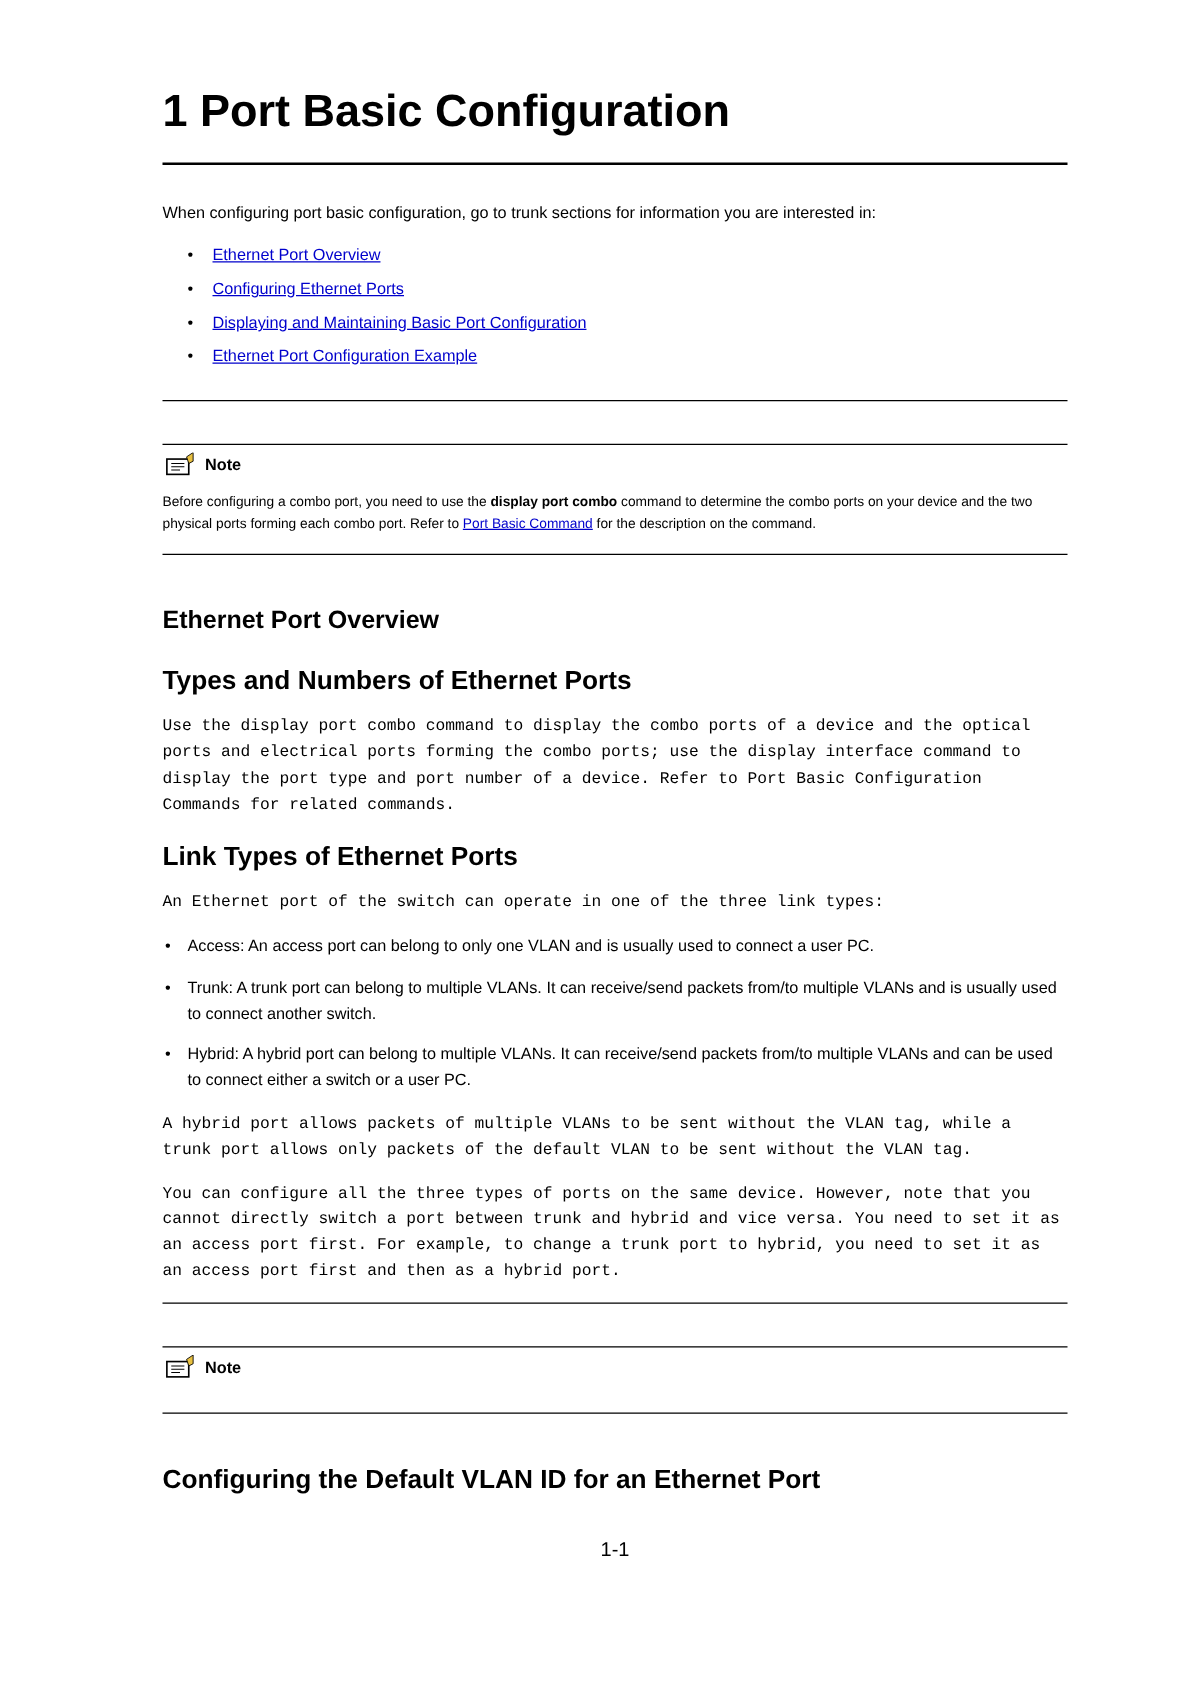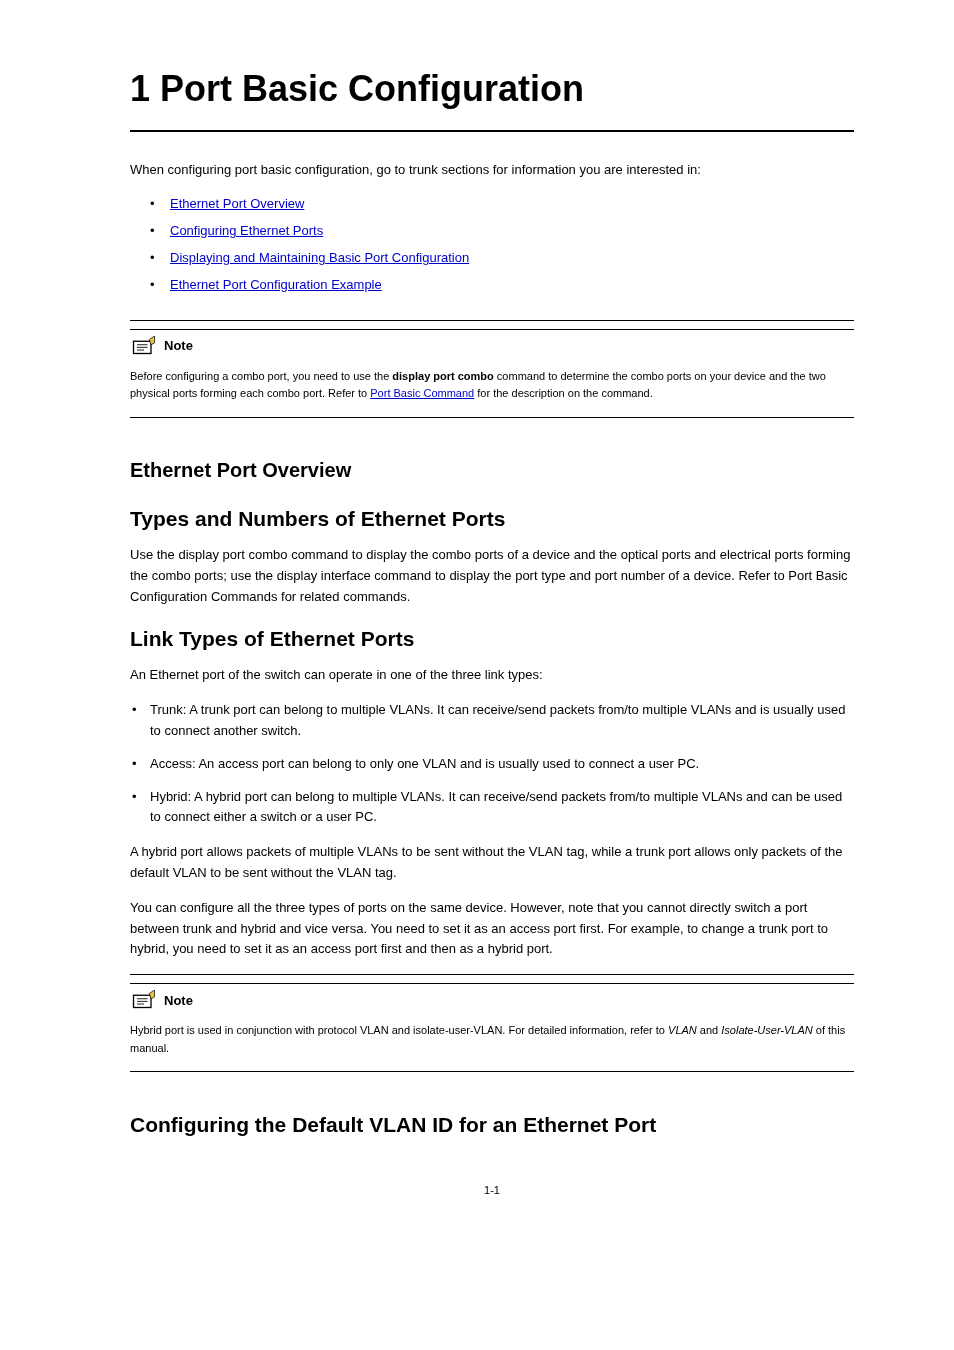--- a/index.html
+++ b/index.html
@@ -43,21 +43,21 @@
       position: absolute;
       left: 20px;
     }
     .link {
       color: #0000cc;
       text-decoration: underline;
     }
     .note-box {
       border-top: 1.5px solid #000;
       border-bottom: 1.5px solid #000;
-      padding: 0 0 14px 0;
+      padding: 26px 0 14px 0;
       margin-bottom: 36px;
     }
     .note-header {
       display: flex;
       align-items: center;
       gap: 6px;
       margin-bottom: 10px;
     }
     .note-icon {
       width: 28px;
@@ -82,39 +82,40 @@
       font-weight: bold;
       margin-bottom: 16px;
     }
     .h3 {
       font-size: 21px;
       font-weight: bold;
       margin-bottom: 10px;
     }
     .para {
       margin-bottom: 14px;
+      font-family: Liberation Mono, monospace;
     }
     .bullet-list {
       list-style: none;
       margin-bottom: 14px;
     }
     .bullet-list li {
       padding-left: 20px;
       position: relative;
       margin-bottom: 12px;
     }
     .bullet-list li::before {
       content: "•";
       position: absolute;
       left: 2px;
     }
     .page-num {
       text-align: center;
-      margin-top: 40px;
-      font-size: 11px;
+      margin-top: 28px;
+      font-size: 16px;
     }
   </style>
 </head>
 <body>
 
 <div class="chapter-title">1 Port Basic Configuration</div>
 <hr class="hr-thick">
 
 <p class="toc-intro">When configuring port basic configuration, go to trunk sections for information you are interested in:</p>
 
@@ -146,41 +147,38 @@
 
 <div class="h3">Types and Numbers of Ethernet Ports</div>
 
 <p class="para">Use the display port combo command to display the combo ports of a device and the optical ports and electrical ports forming the combo ports; use the display interface command to display the port type and port number of a device. Refer to Port Basic Configuration Commands for related commands.</p>
 
 <div class="h3">Link Types of Ethernet Ports</div>
 
 <p class="para">An Ethernet port of the switch can operate in one of the three link types:</p>
 
 <ul class="bullet-list">
+  <li>Access: An access port can belong to only one VLAN and is usually used to connect a user PC.</li>
   <li>Trunk: A trunk port can belong to multiple VLANs. It can receive/send packets from/to multiple VLANs and is usually used to connect another switch.</li>
-  <li>Access: An access port can belong to only one VLAN and is usually used to connect a user PC.</li>
   <li>Hybrid: A hybrid port can belong to multiple VLANs. It can receive/send packets from/to multiple VLANs and can be used to connect either a switch or a user PC.</li>
 </ul>
 
 <p class="para">A hybrid port allows packets of multiple VLANs to be sent without the VLAN tag, while a trunk port allows only packets of the default VLAN to be sent without the VLAN tag.</p>
 
 <p class="para">You can configure all the three types of ports on the same device. However, note that you cannot directly switch a port between trunk and hybrid and vice versa. You need to set it as an access port first. For example, to change a trunk port to hybrid, you need to set it as an access port first and then as a hybrid port.</p>
 
 <div class="note-box">
   <hr class="note-divider">
   <div class="note-header">
     <span class="note-icon">
       <svg viewBox="0 0 32 24" xmlns="http://www.w3.org/2000/svg">
         <rect x="4" y="6" width="20" height="14" fill="#fff" stroke="#000" stroke-width="1.5"></rect>
         <path d="M8 10 L20 10 M8 13 L20 13 M8 16 L16 16" stroke="#000" stroke-width="1"></path>
         <path d="M22 4 L28 0 L28 8 L24 10 Z" fill="#e8c040" stroke="#000" stroke-width="0.8"></path>
       </svg>
     </span>
     <span class="note-label">Note</span>
   </div>
-  <p class="note-body">
-    <span>Hybrid port is used in conjunction with protocol VLAN and isolate-user-VLAN. For detailed information, refer to </span><i>VLAN</i><span> and </span><i>Isolate-User-VLAN</i> <span>of this manual.</span>
-  </p>
 </div>
 
 <div class="h3">Configuring the Default VLAN ID for an Ethernet Port</div>
 
 <div class="page-num">1-1</div>
 
 </body></html>

